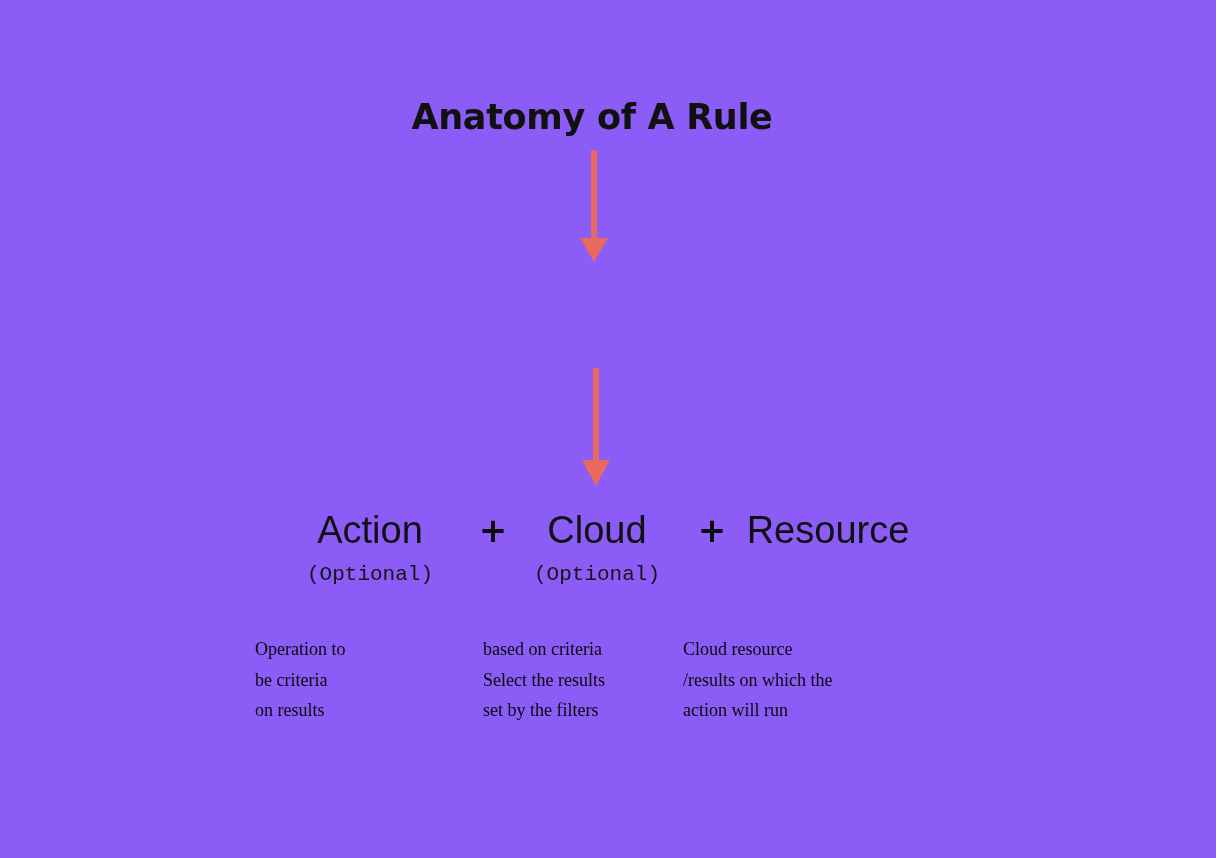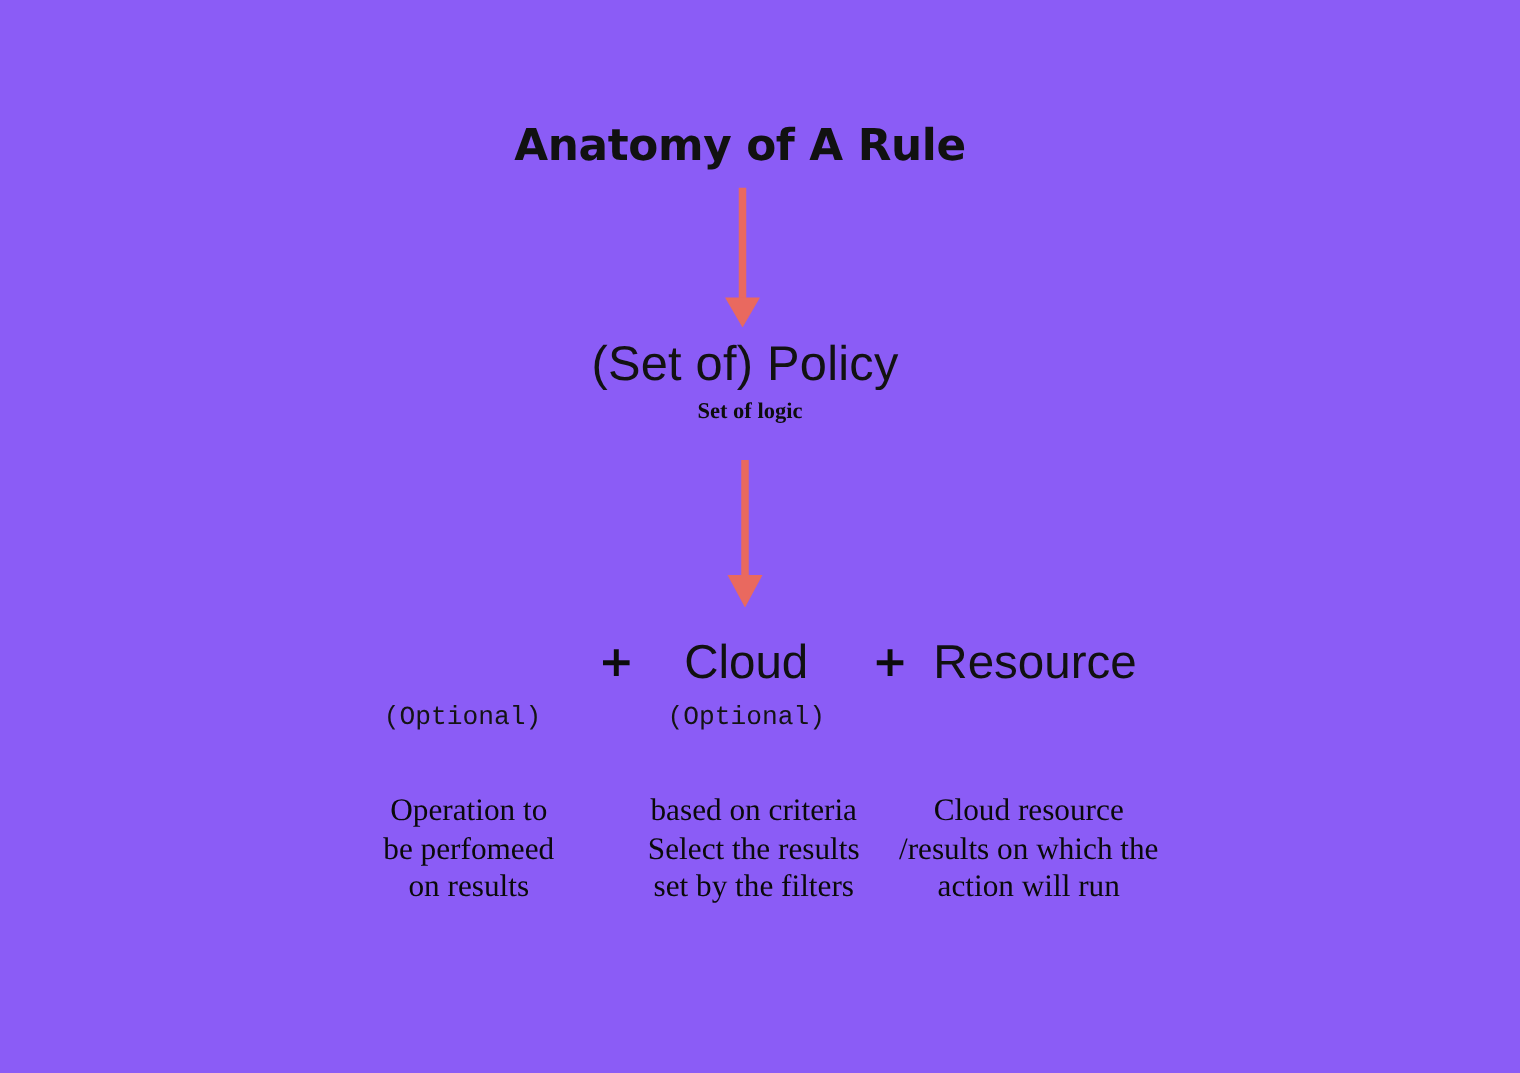--- a/index.html
+++ b/index.html
@@ -139,81 +139,74 @@
     left: 0;
     top: 634px;
     width: 1216px;
     height: 100px;
   }
   .desc {
     position: absolute;
     top: 0;
     font-family: "Liberation Serif", serif;
     font-weight: 400;
-    font-size: 25px;
+    font-size: 18px;
     color: #0a0a0a;
     line-height: 30.5px;
-    text-align: center;
+    text-align: left;
     white-space: nowrap;
   }
   .desc .line { display: block; }
 </style>
 </head>
 <body>
 
 <div id="canvas">
 
   <div class="title">
     <span class="title-inner">Anatomy of A Rule</span>
   </div>
 
   <div class="arrow" style="left:572px; top:150px; width:44px; height:112px;">
     <svg width="44" height="112" viewBox="0 0 44 112" xmlns="http://www.w3.org/2000/svg">
       <rect x="19" y="0" width="6" height="92" fill="#e9695f"></rect>
       <path d="M22 112 L8 88 L36 88 Z" fill="#e9695f"></path>
     </svg>
   </div>
 
-  <div class="policy-wrap">
-    <div class="policy-title">
-      <span class="policy-title-inner">(Set of) Policy</span>
-    </div>
-    <div class="policy-sub">
-      <span class="policy-sub-inner">Set of logic</span>
-    </div>
-  </div>
 
   <div class="arrow" style="left:574px; top:368px; width:44px; height:118px;">
     <svg width="44" height="118" viewBox="0 0 44 118" xmlns="http://www.w3.org/2000/svg">
       <rect x="19" y="0" width="6" height="96" fill="#e9695f"></rect>
       <path d="M22 118 L8 92 L36 92 Z" fill="#e9695f"></path>
     </svg>
   </div>
 
   <div class="components-row">
+    <div class="comp-term" style="left:250px; width:240px;">Action</div>
 
     <div class="plus" style="left:443px; width:100px;">+</div>
 
     <div class="comp-term" style="left:497px; width:200px;">Cloud</div>
 
     <div class="plus" style="left:662px; width:100px;">+</div>
 
     <div class="comp-term" style="left:708px; width:240px;">Resource</div>
   </div>
 
   <div class="optional-row">
     <div class="optional" style="left:250px; width:240px;">(Optional)</div>
     <div class="optional" style="left:477px; width:240px;">(Optional)</div>
   </div>
 
   <div class="desc-row">
 
     <div class="desc" style="left:255px; width:240px;">
       <span class="line">Operation to</span>
-      <span class="line">be perfomeed</span>
+      <span class="line">be criteria</span>
       <span class="line">on results</span>
     </div>
 
     <div class="desc" style="left:483px; width:240px;">
       <span class="line">based on criteria</span>
       <span class="line">Select the results</span>
       <span class="line">set by the filters</span>
     </div>
 
     <div class="desc" style="left:683px; width:280px;">

